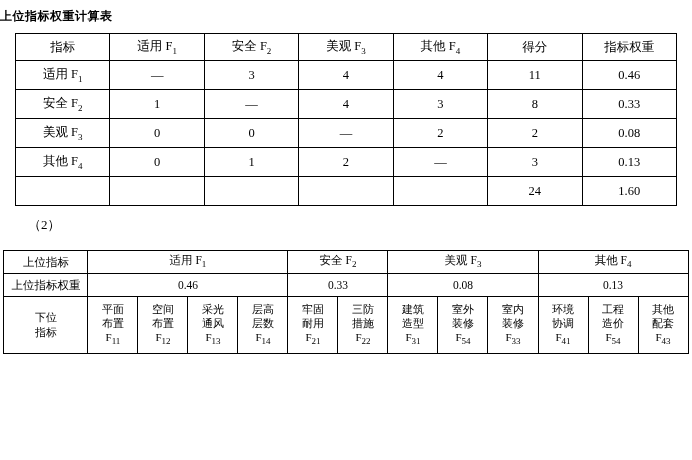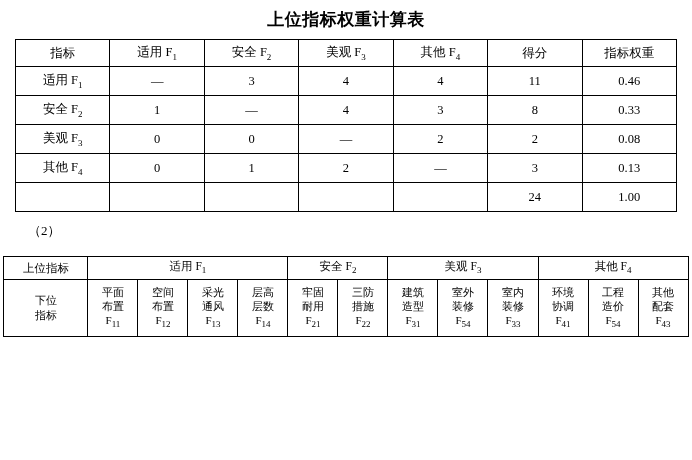--- a/index.html
+++ b/index.html
@@ -16,23 +16,22 @@
     overflow: hidden;
   }
   .page {
     width: 692px;
     height: 460px;
     position: relative;
     box-sizing: border-box;
     padding: 0;
   }
   .title {
-    text-align: center;
     font-weight: bold;
-    font-size: 17px;
+    font-size: 12px;
     letter-spacing: 0.5px;
     font-family: Liberation Mono, monospace;
   }
   .title1 { padding-top: 8px; }
   .title2 { padding-top: 0px; }
 
   table {
     border-collapse: collapse;
     table-layout: fixed;
   }
@@ -140,21 +139,21 @@
         <td>3</td>
         <td>0.13</td>
       </tr>
       <tr class="blankrow">
         <td></td>
         <td></td>
         <td></td>
         <td></td>
         <td></td>
         <td>24</td>
-        <td>1.00</td>
+        <td>1.60</td>
       </tr>
     </tbody>
   </table>
 
   <div class="seq">（2）</div>
 
   <div class="t2wrap">
 
     <table class="t2">
       <colgroup>
@@ -173,20 +172,27 @@
           <col style="width:50px">
       </colgroup>
       <tbody>
         <tr class="hrow">
           <td class="lblcell">上位指标</td>
           <td colspan="4"><span>适用 F</span><sub>1</sub></td>
           <td colspan="2"><span>安全 F</span><sub>2</sub></td>
           <td colspan="3"><span>美观 F</span><sub>3</sub></td>
           <td colspan="3"><span>其他 F</span><sub>4</sub></td>
         </tr>
+        <tr class="hrow">
+          <td class="lblcell">上位指标权重</td>
+          <td colspan="4">0.46</td>
+          <td colspan="2">0.33</td>
+          <td colspan="3">0.08</td>
+          <td colspan="3">0.13</td>
+        </tr>
         <tr class="bignames">
           <td class="lblcell lowlabel">
             <span class="two-line">下位</span>
             <span class="two-line">指标</span>
           </td>
           <td>
             <span class="two-line">平面</span>
             <span class="two-line">布置</span>
             <span class="two-line"><span>F</span><sub>11</sub></span>
           </td>

